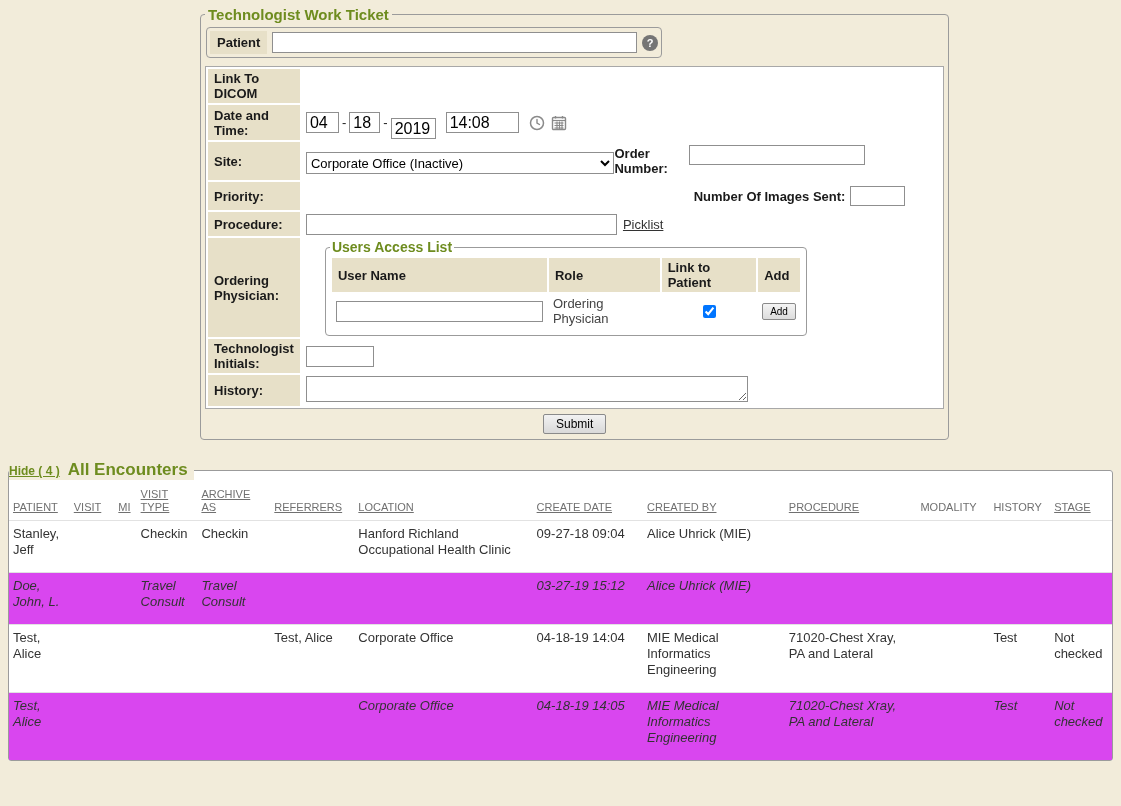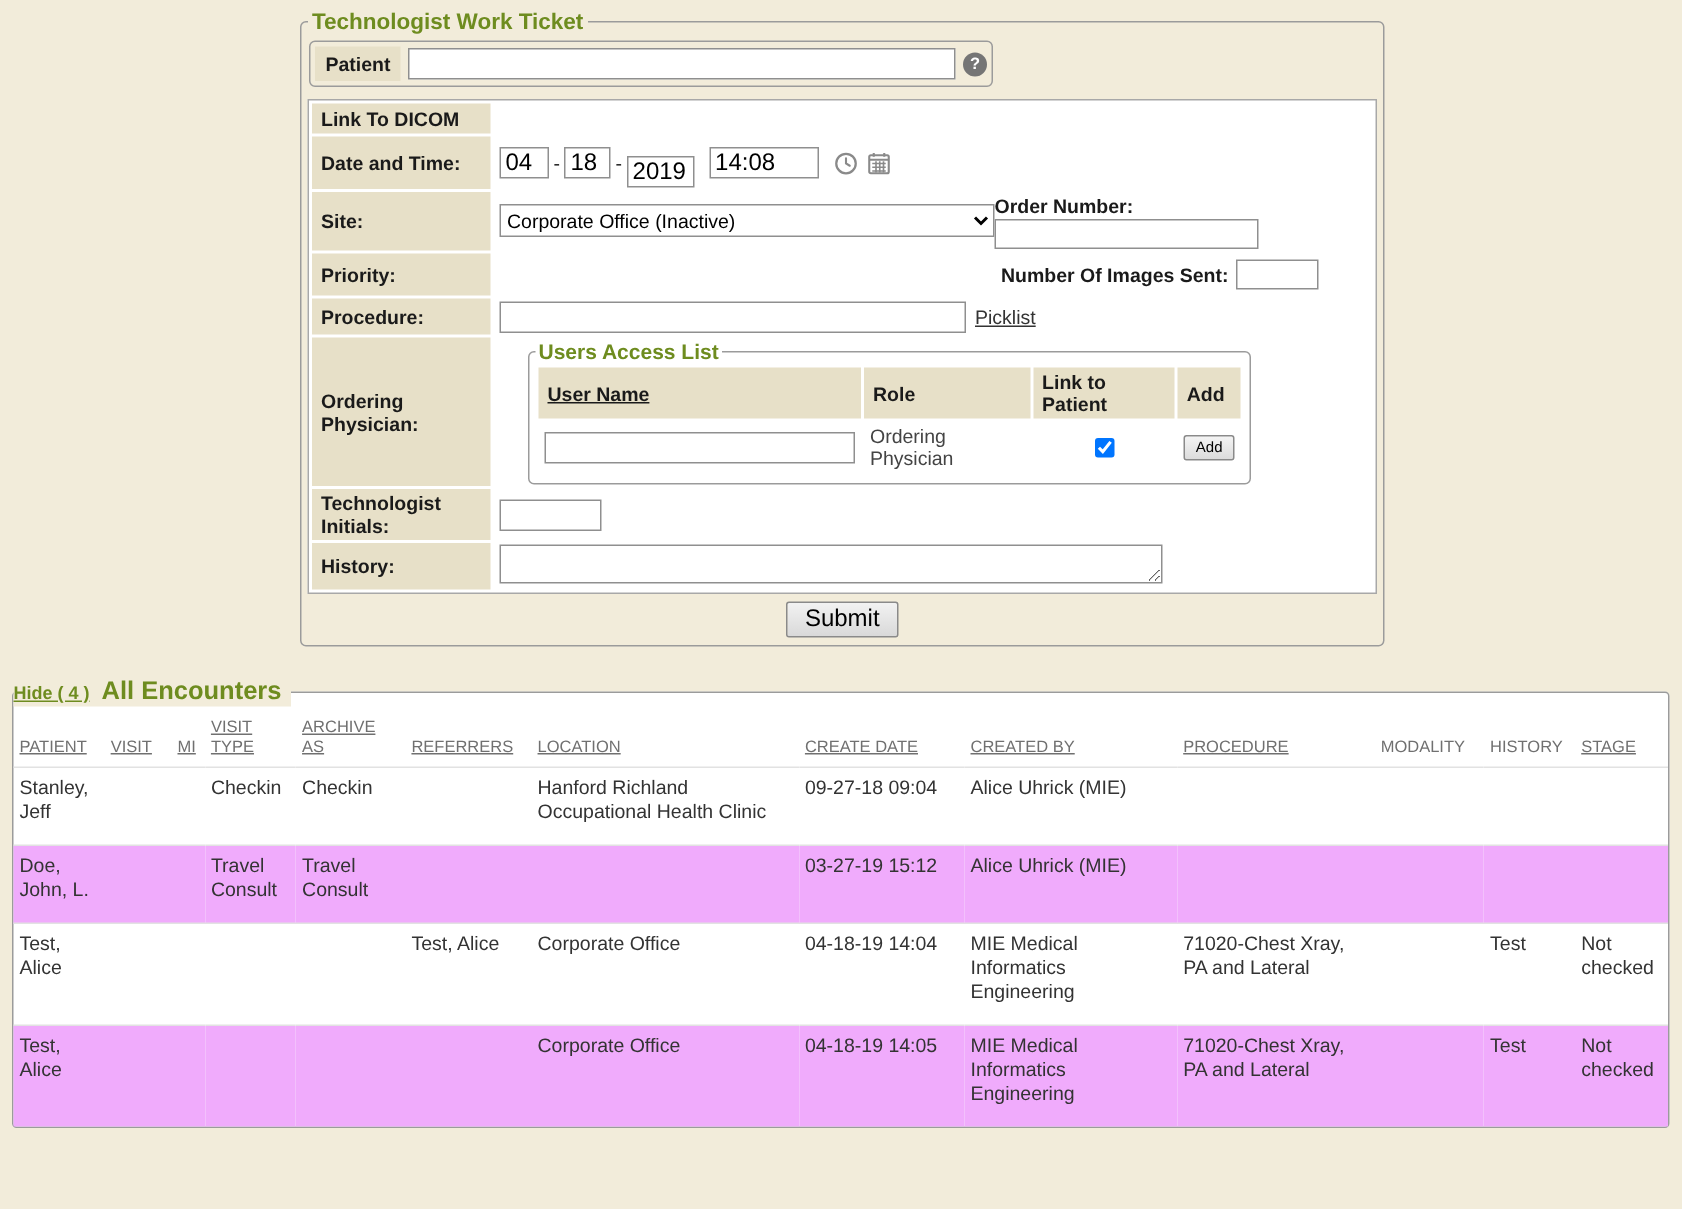--- a/index.html
+++ b/index.html
@@ -61,21 +61,21 @@
 
   .dt-cell { display:flex; align-items:center; gap:2px; }
   .dt-cell .sep { margin:0 1px; }
   .in-mm { width:33px; } .in-dd { width:31px; } .in-yyyy { width:45px;margin-top:12px; }
   .in-time { width:73px; margin-left:8px; }
   .dt-icons { display:flex; align-items:center; gap:6px; margin-left:8px; }
   .dt-icons svg { display:block; }
 
   .site-cell { display:flex; align-items:flex-start; }
   .site-cell select { width:330px; margin-top:7px; }
-  .ordernum-block { margin-left:auto; margin-right:72px; display:flex; flex-direction:column; }
+  .ordernum-block { margin-left:auto; margin-right:72px; display:flex; flex-direction:row; }
   .ordernum-block .blbl { font-weight:bold; padding:1px 0 1px 0; }
   .ordernum-block input { width:176px; height:20px; }
 
   .priority-cell { display:flex; align-items:center; }
   .images-block { margin-left:auto; margin-right:32px; display:flex; align-items:center; gap:5px; }
   .images-block .blbl { font-weight:bold; }
   .images-block input { width:55px; height:20px; }
 
   .proc-cell { display:flex; align-items:center; }
   .proc-cell input { width:311px; }
@@ -85,37 +85,37 @@
     width:482px; margin-left:19px; background:#fff;
     padding:1px 4px 5px 4px; border-radius:4px;
   }
   .ual-fieldset > legend { font-size:14px; background:#fff; padding:0 2px; }
   table.ual-table { border-collapse:separate; border-spacing:2px; width:100%; }
   .ual-table th {
     background:#e7e0c8; font-weight:bold; text-align:left;
     padding:2px 6px; font-size:13px;
   }
   .ual-table td { padding:2px 4px; vertical-align:middle; }
-  .ual-user { width:212px;text-decoration:underline; } .ual-role { width:115px; } .ual-link { width:98px; } .ual-add { width:38px; }
+  .ual-user { width:212px; } .ual-role { width:115px; } .ual-link { width:98px; } .ual-add { width:38px; }
   .ual-table input[type=text] { width:207px; }
   .ual-role-val { color:#444; }
   .ual-check { text-align:center; }
   button.mini-btn {
     font-family:"Liberation Sans", sans-serif; font-size:10px;
     background:linear-gradient(#f4f4f4,#dcdcdc); border:1px solid #8a8a8a;
     border-radius:2px; padding:2px 7px; cursor:pointer;
   }
 
   .in-initials { width:68px; }
   .ta-history { width:442px; height:26px; }
   .ta-prior { width:442px; height:126px; }
 
   .submit-row { text-align:center; margin-top:5px; }
   button.submit-btn {
-    font-family:"Liberation Sans", sans-serif; font-size:16px;
+    font-family:"Liberation Sans", sans-serif; font-size:12px;
     background:linear-gradient(#f2f2f2,#d9d9d9); border:1px solid #8a8a8a;
     border-radius:2px; padding:2px 12px; cursor:pointer;
   }
 
   
   .enc-wrap { margin:20px 0 0 8px; width:1105px; }
   .enc-fieldset { background:#fff; border-radius:3px; padding:0 0 0 0; }
   .enc-fieldset > legend { background:#f2ecda; padding:0 6px 0 0; margin-left:0; display:flex; align-items:baseline; gap:8px; }
   .hide-link { color:#6e8c1f; font-size:12px; font-weight:bold; text-decoration:underline; cursor:pointer; }
   .enc-title { color:#6e8c1f; font-size:17px; font-weight:bold; }
@@ -123,21 +123,21 @@
   table.enc-table { border-collapse:collapse; table-layout:fixed; width:100%; font-size:13px; color:#333; }
   .enc-table th {
     color:#707070; font-size:11px; font-weight:normal; text-align:left;
     vertical-align:bottom; padding:8px 4px 6px 4px; line-height:13px;
   }
   .enc-table th span.sort { text-decoration:underline; cursor:pointer; }
   .enc-table td {
     padding:5px 4px 14px 4px; vertical-align:top; line-height:16px;
     border-top:1px solid #e2e2e2;
   }
-  .enc-table tr.alt { background:#f0abfc; }
+  .enc-table tr.alt { background:#d946ef;font-style:italic; }
   .col-patient{width:60px}.col-first{width:44px}.col-mi{width:22px}
   .col-visit_type{width:60px}.col-archive_as{width:72px}.col-referrers{width:83px}
   .col-location{width:176px}.col-create_date{width:109px}.col-created_by{width:140px}
   .col-procedure{width:130px}.col-modality{width:72px}.col-history{width:60px}.col-stage{width:61px}
 </style>
 </head>
 <body>
 
 <div class="wt-wrap">
   <fieldset class="wt-fieldset">

